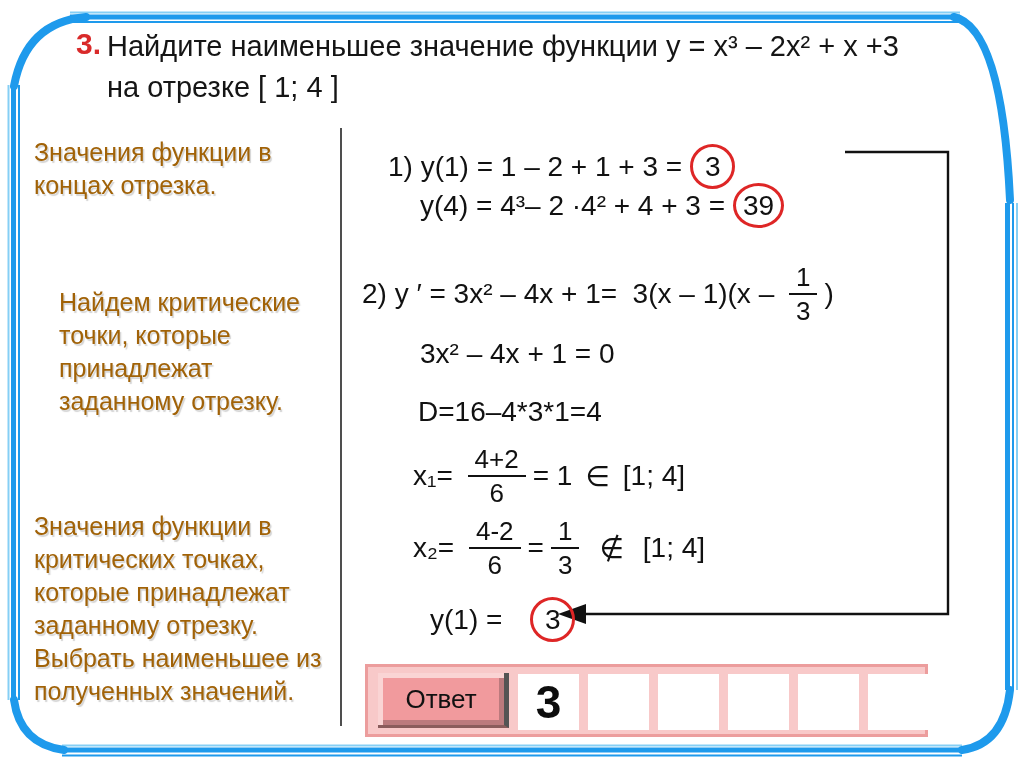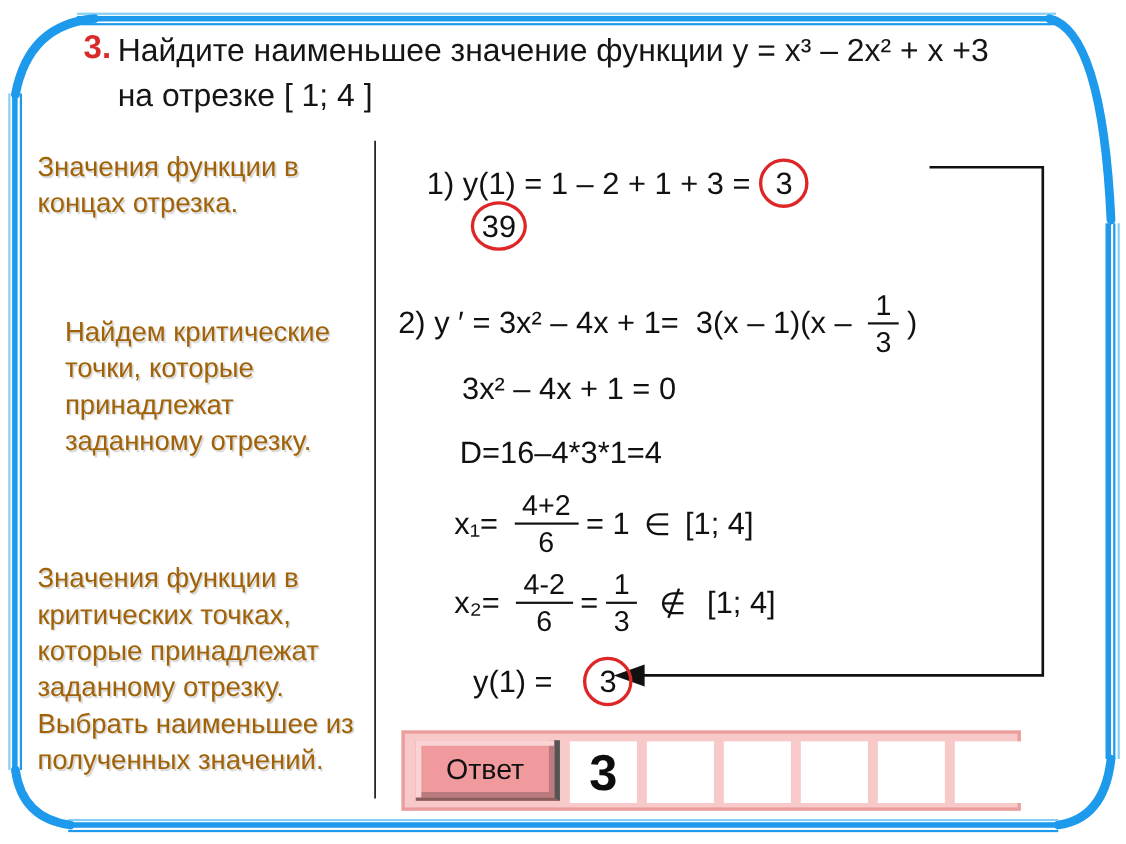--- a/index.html
+++ b/index.html
@@ -144,20 +144,21 @@
 заданному отрезку.
 Выбрать наименьшее из
 полученных значений.</div>
 
     <div class="mrow l1">
       <span>1) y(1) = 1 – 2 + 1 + 3 =</span>
       <span class="ring"><span>3</span></span>
     </div>
 
     <div class="mrow l2">
+      <span>y(4) = 4³– 2 ·4² + 4 + 3 =</span>
       <span class="ring"><span>39</span></span>
     </div>
 
     <div class="mrow l3">
       <span>2) y ′ = 3x² – 4x + 1=  3(x – 1)(x – </span>
       <span class="frac">
         <span class="num">1</span>
         <span class="den">3</span>
       </span>
       <span>)</span>

